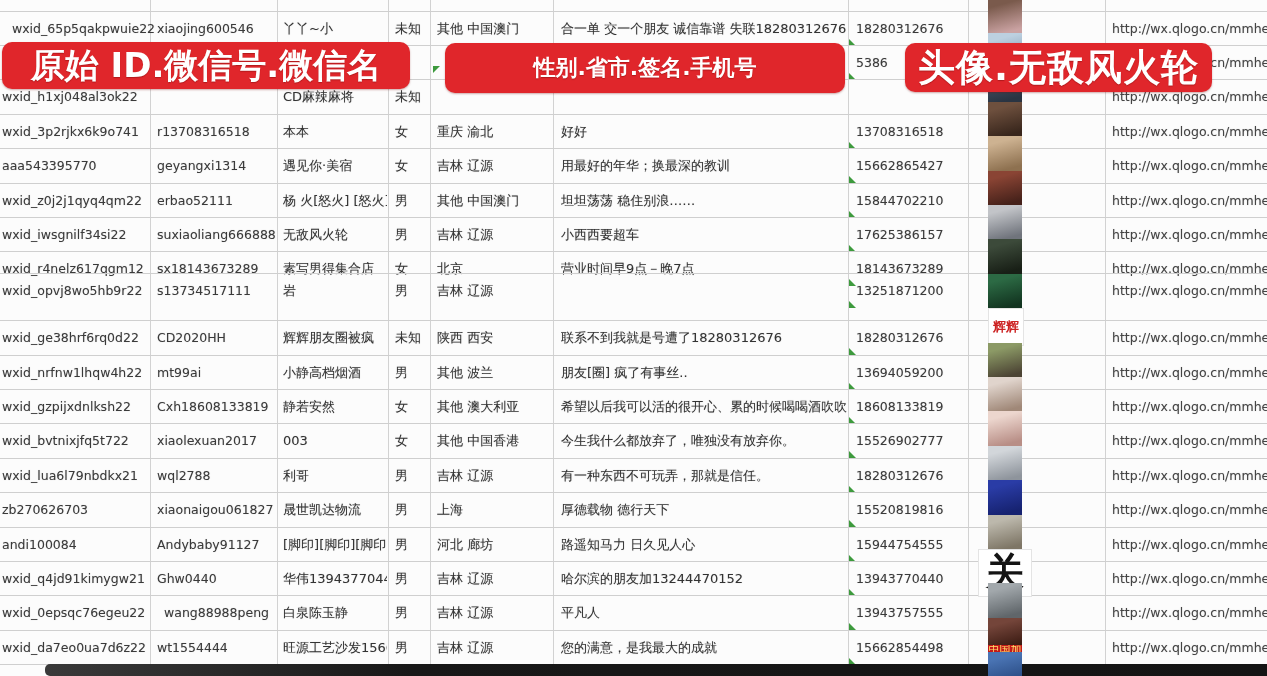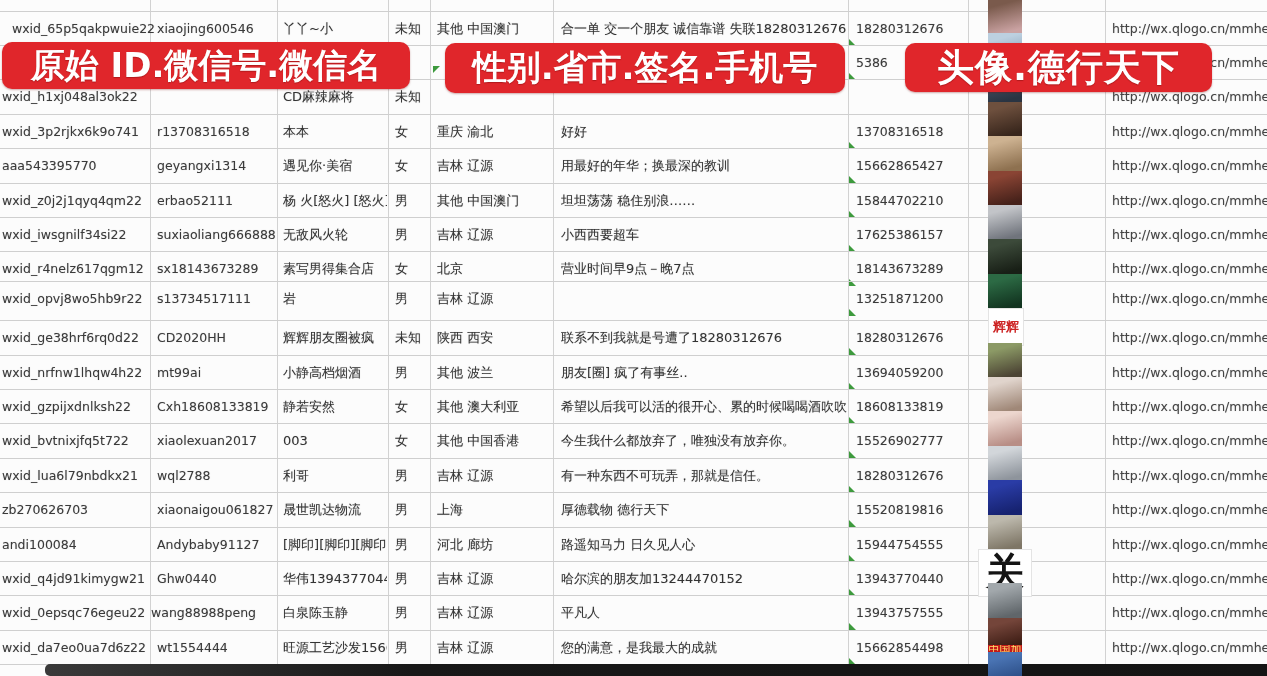--- a/index.html
+++ b/index.html
@@ -30,21 +30,21 @@
   }
   .avatar.txt{font-weight:bold;}
   .stamp{
     position:absolute;z-index:50;background:#e0262b;border-radius:10px;
     color:#fff;font-weight:bold;display:flex;align-items:center;justify-content:center;
     text-shadow:0 1px 1px rgba(120,10,10,.45);
     box-shadow:0 1px 2px rgba(120,15,15,.35);
     white-space:nowrap;
   }
   #banner-1{left:2px;top:42px;width:408px;height:47px;font-size:34px;}
-  #banner-2{left:445px;top:43px;width:400px;height:50px;font-size:34px;}
+  #banner-2{left:445px;top:43px;width:400px;height:50px;font-size:22px;}
   #banner-3{left:905px;top:43px;width:307px;height:49px;font-size:37px;letter-spacing:1px;}
   #bottom-bar{
     position:absolute;left:45px;right:0;bottom:0;height:12px;z-index:15;
     background:linear-gradient(90deg,#3a3a3a,#181818 30%,#141414);
     border-top-left-radius:5px;border-bottom-left-radius:5px;
   }
   #stray-indicator{
     position:absolute;left:433px;top:66px;width:0;height:0;z-index:49;
     border-top:7px solid #3d9a3d;border-right:7px solid transparent;
   }
@@ -142,21 +142,21 @@
         <div class="cell" style="left: 2px; width: 147px;">wxid_r4nelz617qgm12</div>
         <div class="cell" style="left: 157px; width: 119px;">sx18143673289</div>
         <div class="cell cjk" style="left: 283px; width: 104px;">素写男得集合店</div>
         <div class="cell cjk" style="left: 395px; width: 34px;">女</div>
         <div class="cell cjk" style="left: 437px; width: 115px;">北京</div>
         <div class="cell cjk" style="left: 561px; width: 286px;">营业时间早9点－晚7点</div>
         <div class="cell" style="left: 856px; width: 111px;">18143673289</div>
         <div class="tri" style="left: 849px;"></div>
         <div class="cell url" style="left: 1112px; width: 155px;">http://wx.qlogo.cn/mmhead</div>
       </div>
-      <div class="row" style="top: 281px;">
+      <div class="row" style="top: 273px;">
         <div class="cell" style="left: 2px; width: 147px;">wxid_opvj8wo5hb9r22</div>
         <div class="cell" style="left: 157px; width: 119px;">s13734517111</div>
         <div class="cell cjk" style="left: 283px; width: 104px;">岩</div>
         <div class="cell cjk" style="left: 395px; width: 34px;">男</div>
         <div class="cell cjk" style="left: 437px; width: 115px;">吉林 辽源</div>
         <div class="cell cjk" style="left: 561px; width: 286px;"></div>
         <div class="cell" style="left: 856px; width: 111px;">13251871200</div>
         <div class="tri" style="left: 849px;"></div>
         <div class="cell url" style="left: 1112px; width: 155px;">http://wx.qlogo.cn/mmhead</div>
       </div>
@@ -243,21 +243,21 @@
         <div class="cell cjk" style="left: 283px; width: 104px;">华伟13943770440</div>
         <div class="cell cjk" style="left: 395px; width: 34px;">男</div>
         <div class="cell cjk" style="left: 437px; width: 115px;">吉林 辽源</div>
         <div class="cell cjk" style="left: 561px; width: 286px;">哈尔滨的朋友加13244470152</div>
         <div class="cell" style="left: 856px; width: 111px;">13943770440</div>
         <div class="tri" style="left: 849px;"></div>
         <div class="cell url" style="left: 1112px; width: 155px;">http://wx.qlogo.cn/mmhead</div>
       </div>
       <div class="row" style="top: 595.3px;">
         <div class="cell" style="left: 2px; width: 147px;">wxid_0epsqc76egeu22</div>
-        <div class="cell" style="left: 151px; width: 119px;">wang88988peng</div>
+        <div class="cell" style="left: 157px; width: 119px; text-align: center;">wang88988peng</div>
         <div class="cell cjk" style="left: 283px; width: 104px;">白泉陈玉静</div>
         <div class="cell cjk" style="left: 395px; width: 34px;">男</div>
         <div class="cell cjk" style="left: 437px; width: 115px;">吉林 辽源</div>
         <div class="cell cjk" style="left: 561px; width: 286px;">平凡人</div>
         <div class="cell" style="left: 856px; width: 111px;">13943757555</div>
         <div class="tri" style="left: 849px;"></div>
         <div class="cell url" style="left: 1112px; width: 155px;">http://wx.qlogo.cn/mmhead</div>
       </div>
       <div class="row" style="top: 629.7px;">
         <div class="cell" style="left: 2px; width: 147px;">wxid_da7eo0ua7d6z22</div>
@@ -277,21 +277,21 @@
         <div class="cell cjk" style="left: 395px; width: 34px;"></div>
         <div class="cell cjk" style="left: 437px; width: 115px;"></div>
         <div class="cell cjk" style="left: 561px; width: 286px;"></div>
         <div class="cell" style="left: 856px; width: 111px;"></div>
         <div class="cell url" style="left: 1112px; width: 155px;"></div>
       </div>
     </div>
 
   <div class="stamp" id="banner-1">原始 ID.微信号.微信名</div>
   <div class="stamp" id="banner-2">性别.省市.签名.手机号</div>
-  <div class="stamp" id="banner-3">头像.德行天下</div>
+  <div class="stamp" id="banner-3">头像.无敌风火轮</div>
 
   <div id="stray-indicator"></div>
   <div id="bottom-bar"></div>
 <div class="avatar" style="top: -1.5px; background: linear-gradient(165deg, rgb(122, 90, 76) 20%, rgb(202, 162, 162) 85%);"></div>
     <div class="avatar" style="top: 32.9px; background: linear-gradient(165deg, rgb(188, 208, 224) 20%, rgb(126, 152, 176) 85%);"></div>
     <div class="avatar" style="top: 67.3px; background: linear-gradient(165deg, rgb(74, 90, 110) 20%, rgb(42, 52, 66) 85%);"></div>
     <div class="avatar" style="top: 101.7px; background: linear-gradient(165deg, rgb(110, 80, 62) 20%, rgb(56, 38, 28) 85%);"></div>
     <div class="avatar" style="top: 136.1px; background: linear-gradient(165deg, rgb(205, 178, 145) 20%, rgb(142, 113, 80) 85%);"></div>
     <div class="avatar" style="top: 170.5px; background: linear-gradient(165deg, rgb(138, 68, 52) 20%, rgb(69, 33, 26) 85%);"></div>
     <div class="avatar" style="top: 204.9px; background: linear-gradient(165deg, rgb(194, 196, 200) 20%, rgb(112, 116, 124) 85%);"></div>

